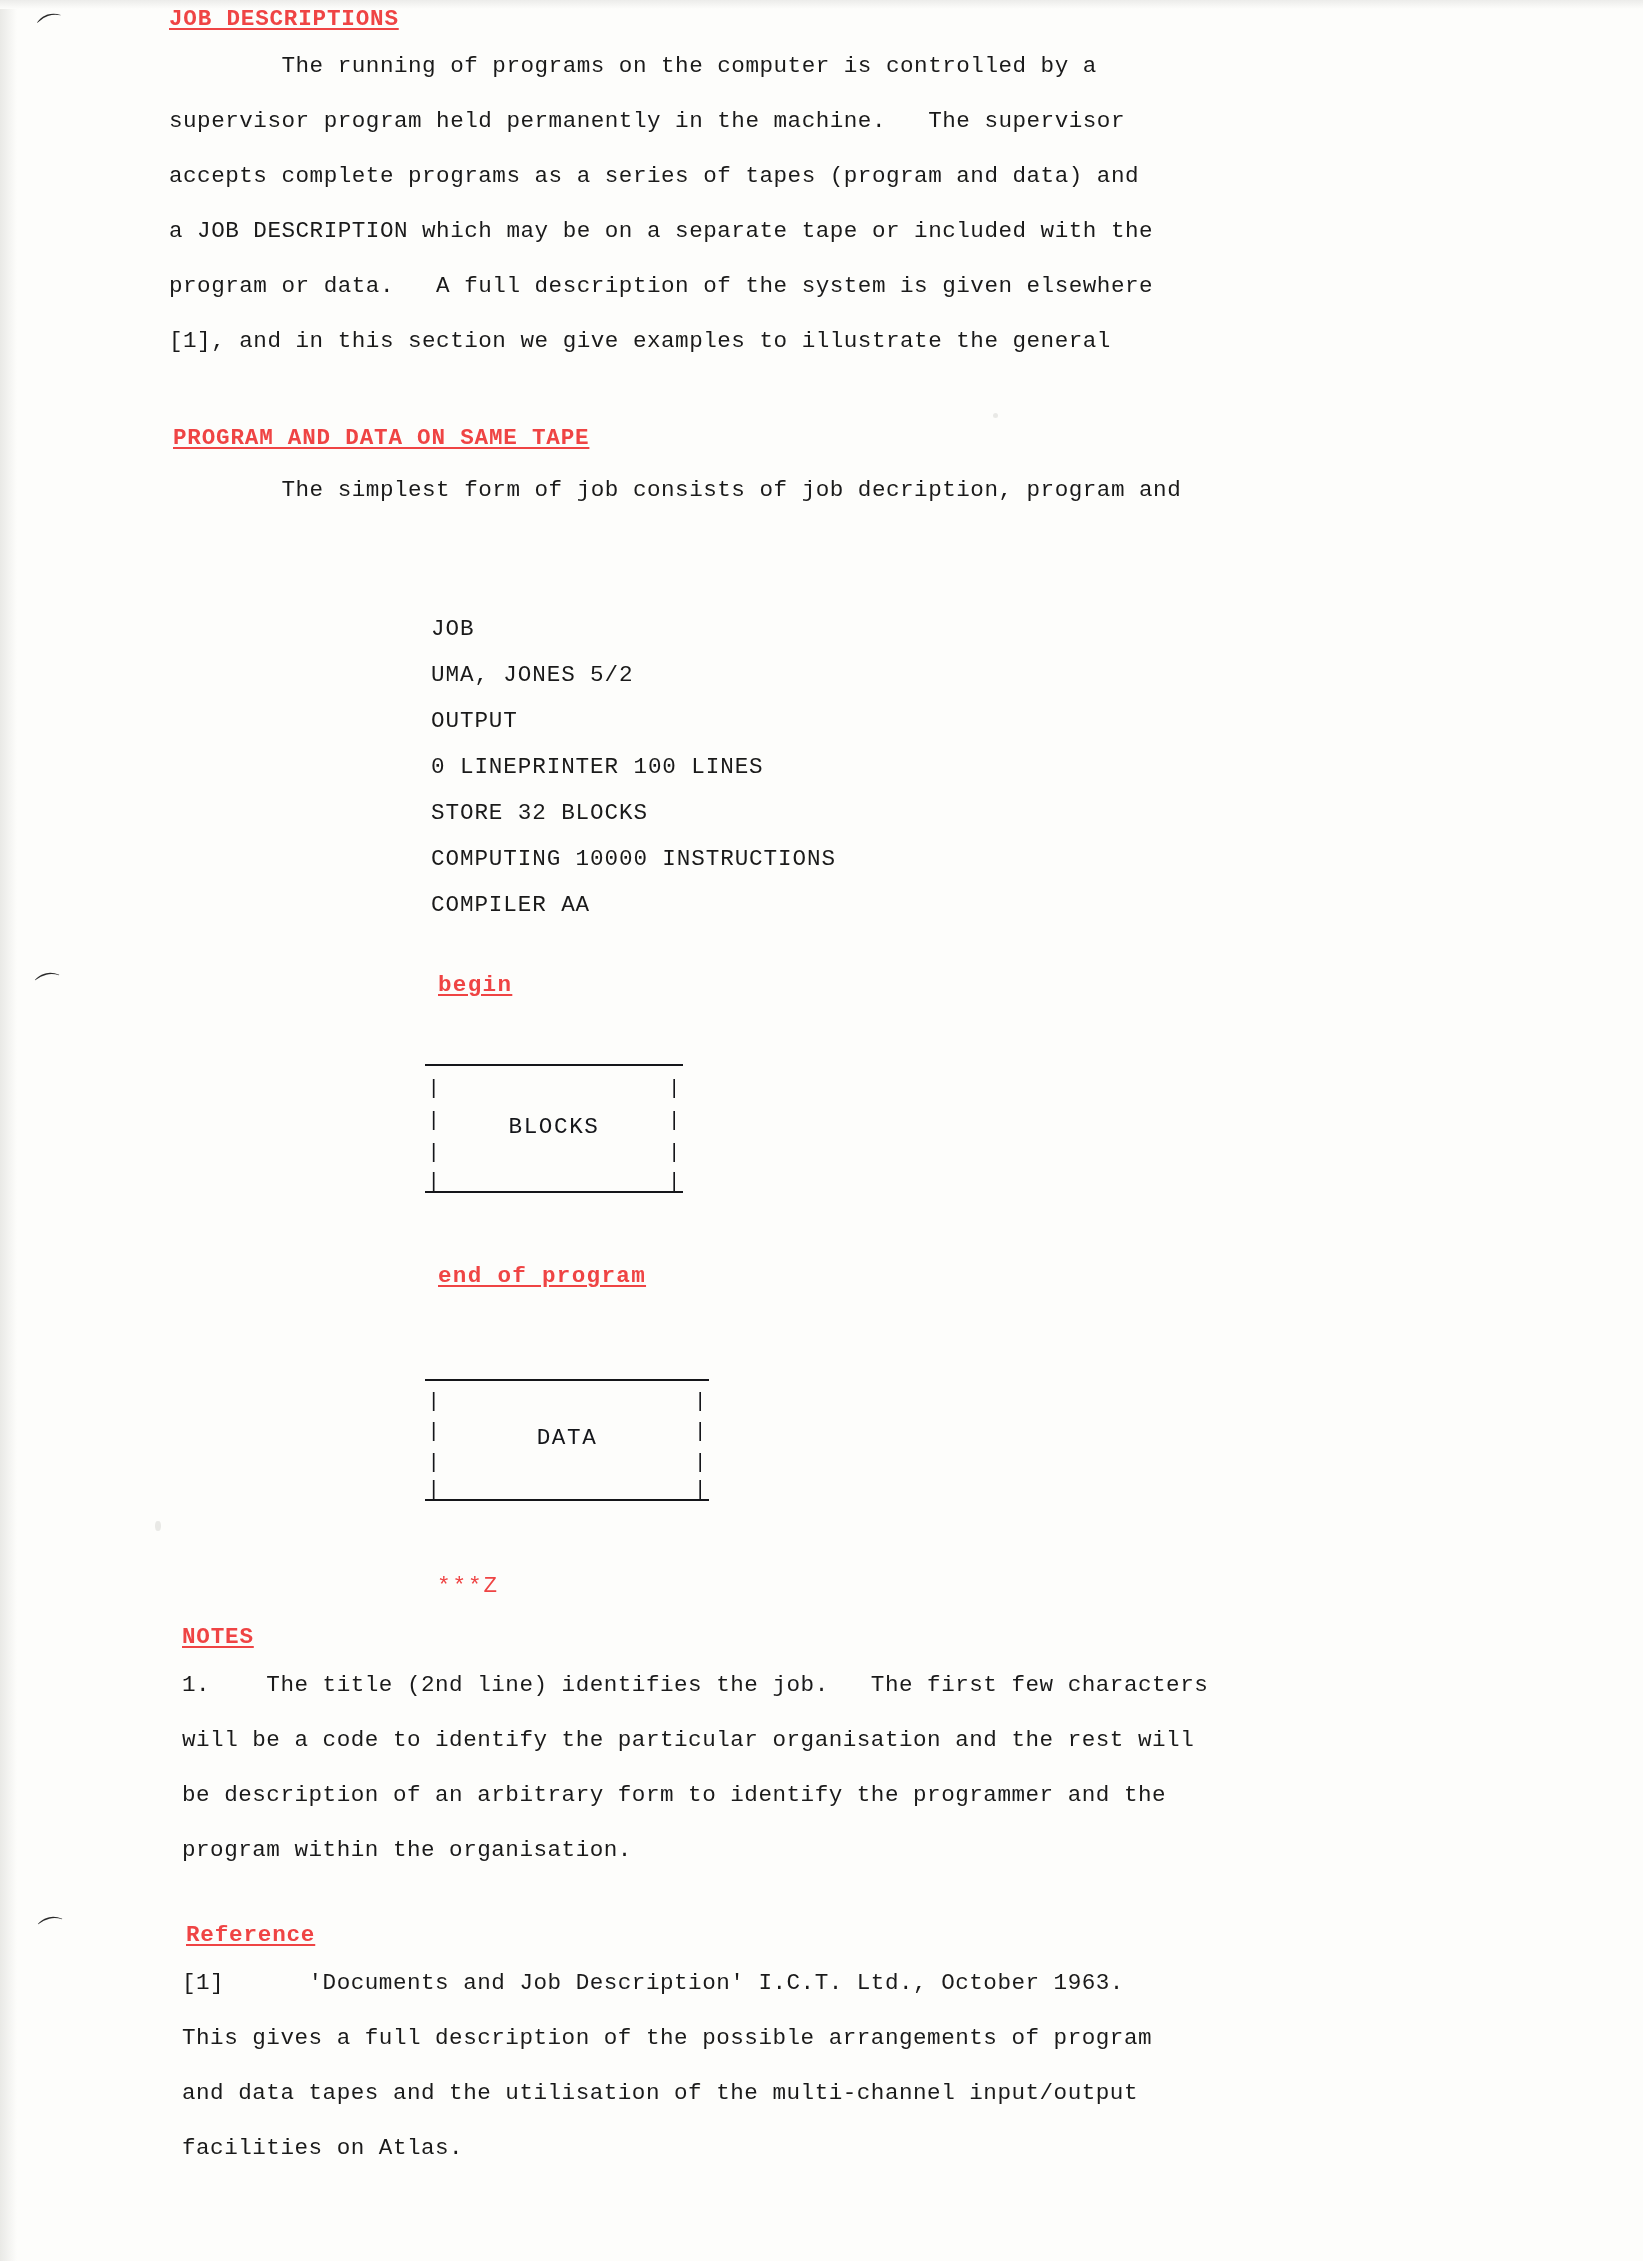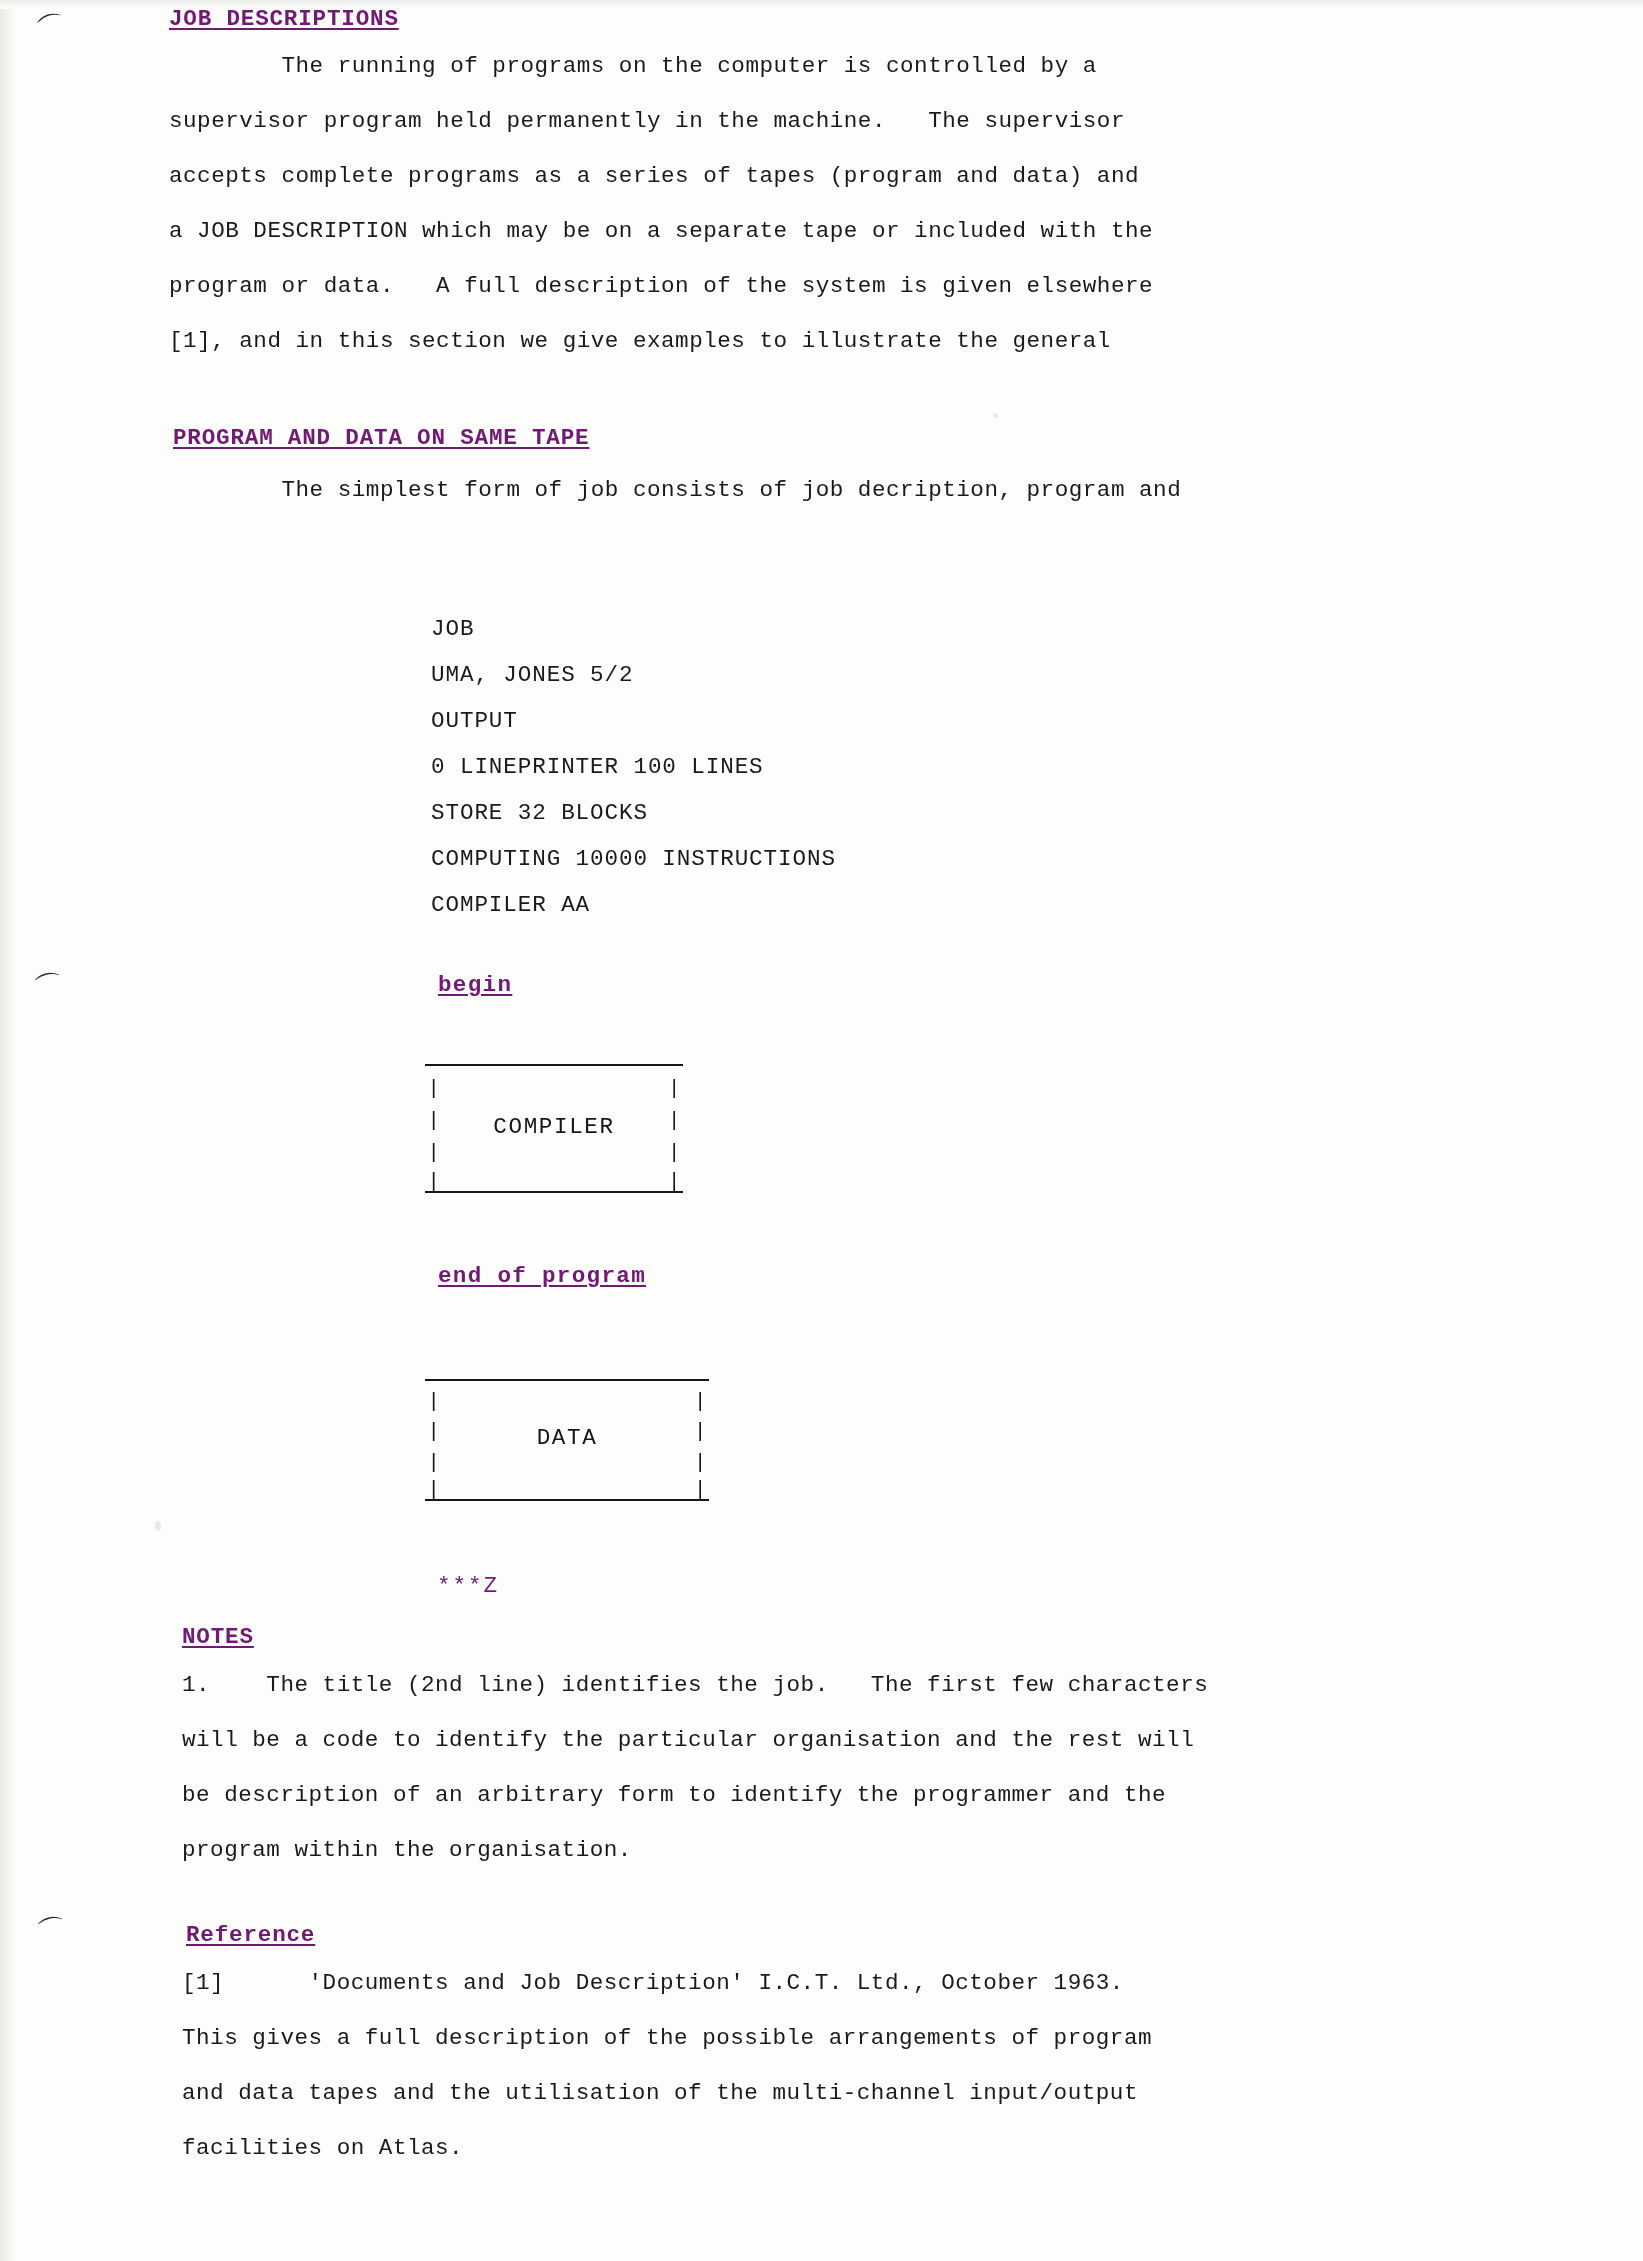--- a/index.html
+++ b/index.html
@@ -46,21 +46,21 @@
   }
 
   
   .txt {
     position: absolute;
     font-family: "Liberation Mono", "DejaVu Sans Mono", monospace;
     font-size: 22.6px;
     line-height: 27px;
     letter-spacing: 0.4px;
     white-space: pre;
-    color: #701a75;
+    color: #ef4444;
   }
   .heading {
     font-weight: 700;
     text-decoration: underline;
     text-underline-offset: 3.2px;
     letter-spacing: 0.8px;
   }
   .bold {
     font-weight: 700;
   }
@@ -201,21 +201,21 @@
       <div class="pipes">
         <div class="pipe left" style="top:9px;">|</div>
         <div class="pipe left" style="top:41px;">|</div>
         <div class="pipe left" style="top:73px;">|</div>
         <div class="pipe left" style="top:102px;">|</div>
         <div class="pipe right" style="top:9px;">|</div>
         <div class="pipe right" style="top:41px;">|</div>
         <div class="pipe right" style="top:73px;">|</div>
         <div class="pipe right" style="top:102px;">|</div>
       </div>
-      <div class="boxlabel" style="top:50px;">COMPILER</div>
+      <div class="boxlabel" style="top:50px;">BLOCKS</div>
     </div>
 
     <div class="txt bold underline" style="left:438px; top:1263px; letter-spacing:1.3px;">end of program</div>
 
     <div class="tbox" style="left:425px; top:1379px; width:284px; height:122px;">
       <div class="tline"></div>
       <div class="bline"></div>
       <div class="pipes">
         <div class="pipe left" style="top:6.4px;">|</div>
         <div class="pipe left" style="top:37px;">|</div>

